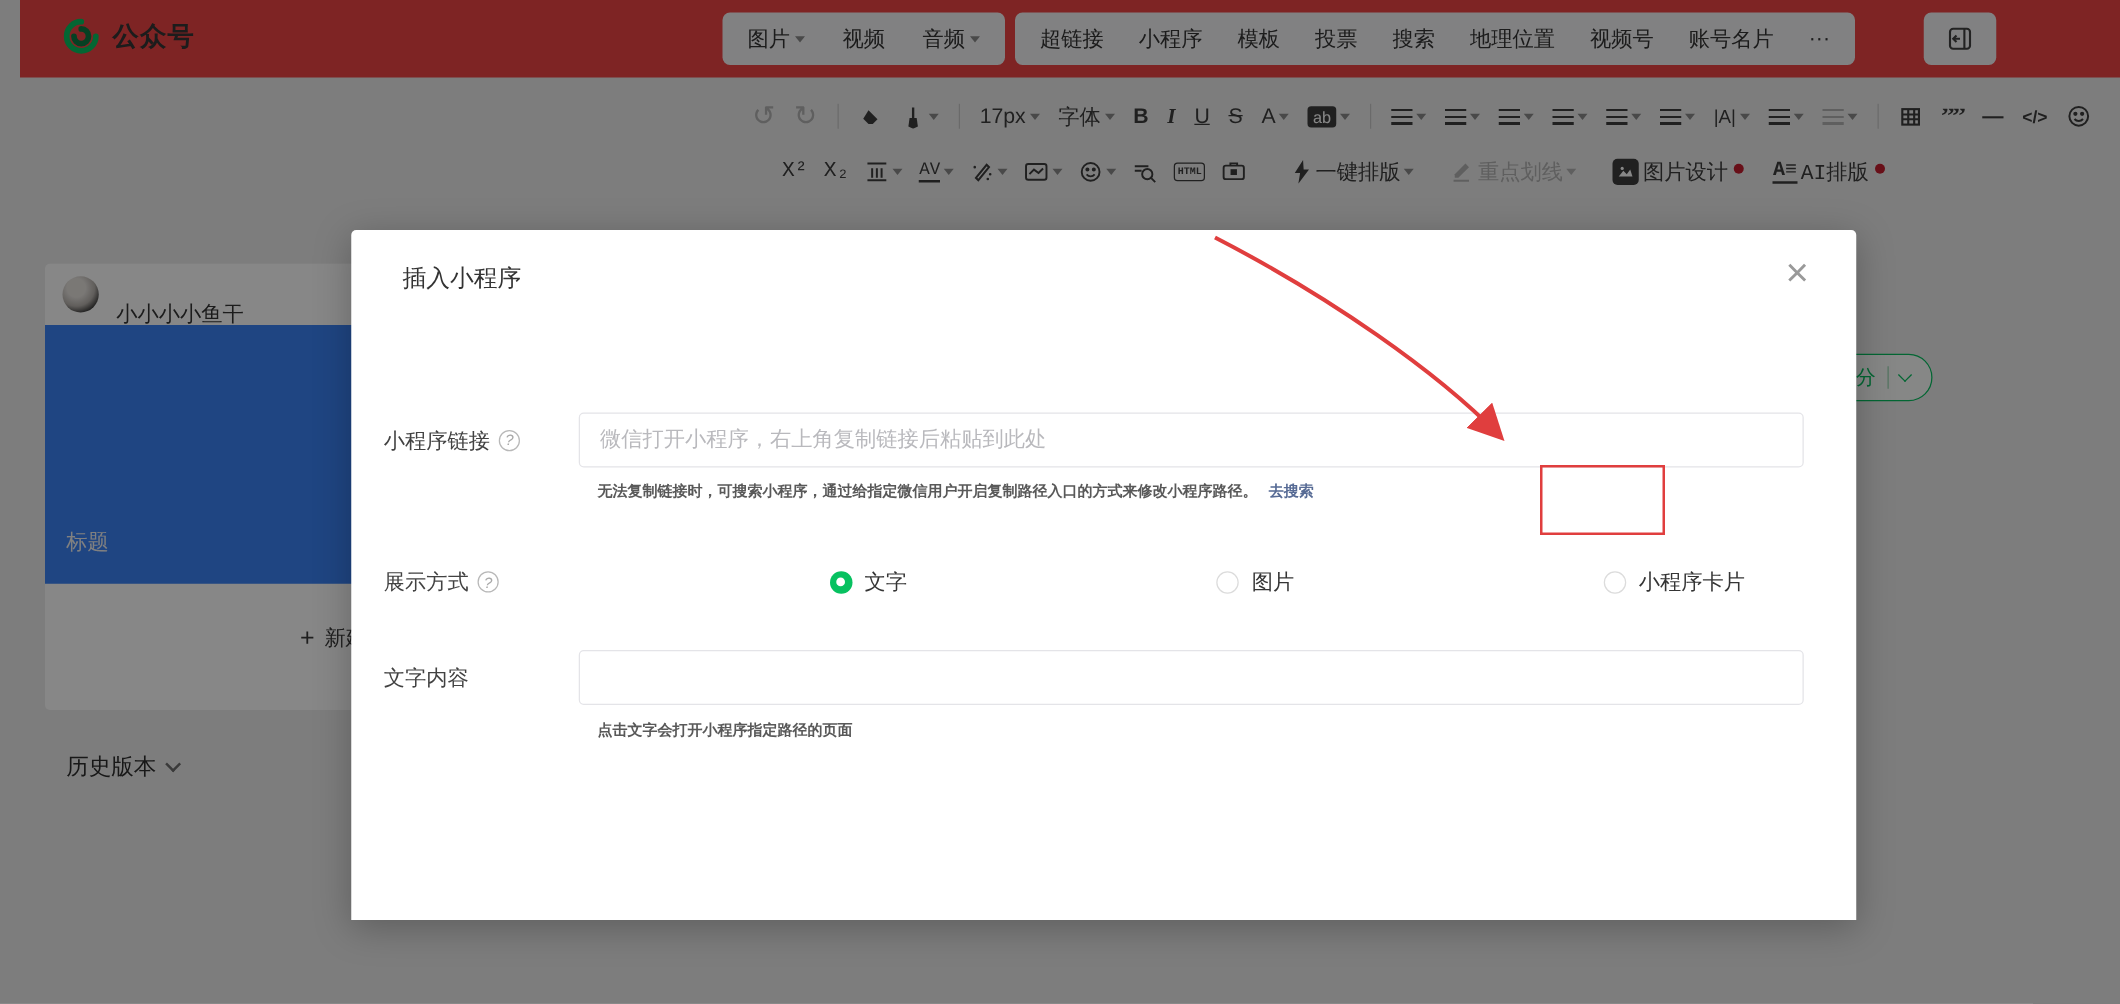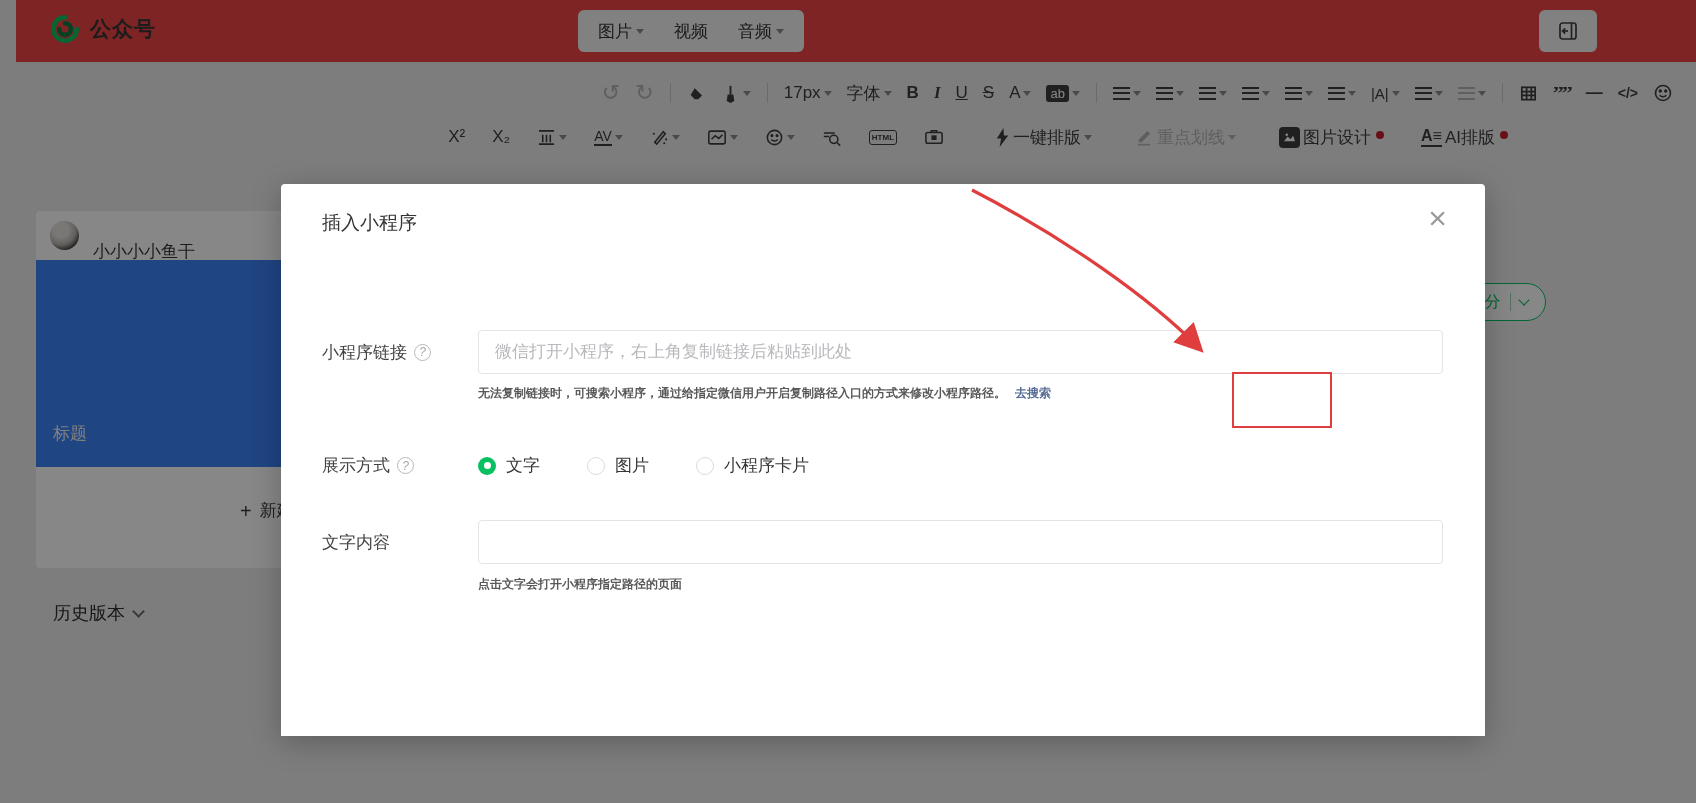--- a/index.html
+++ b/index.html
@@ -17,21 +17,21 @@
   .menu-media { left:562px; }
   .menu-insert { left:796px; gap:28px; }
   .mi { display:flex; align-items:center; gap:4px; font-size:17px; color:#353535; cursor:pointer; white-space:nowrap; }
   .caret { width:0; height:0; border-left:4px solid transparent; border-right:4px solid transparent;
            border-top:5px solid #8a8a8a; display:inline-block; }
   .panelbtn { position:absolute; left:1523px; top:10px; width:58px; height:42px; background:#f4f4f6;
               border-radius:6px; display:flex; align-items:center; justify-content:center; cursor:pointer; color:#404040; }
   
   .tbar { position:absolute; display:flex; align-items:center; }
   .r1 { top:74px; right:18px; height:38px; gap:5px; }
-  .r2 { top:120px; right:183px; height:34px; gap:17px; }
+  .r2 { top:120px; right:183px; height:34px; gap:3px;font-family:Liberation Mono, monospace; }
   .tb { position:relative; display:flex; align-items:center; gap:3px; padding:3px 5px; font-size:17px;
         color:#3d3d3d; cursor:pointer; white-space:nowrap; }
   .tb svg { display:block; }
   .sep { width:1px; height:20px; background:#c9c9c9; margin:0 6px; }
   .bars { width:17px; height:13px;
           background:repeating-linear-gradient(to bottom, currentColor 0 2px, transparent 2px 5.5px); }
   .bI { font-weight:700; font-style:italic; font-family:"Liberation Serif",serif; }
   .hl { background:#3d3d3d; color:#fff; font-size:13px; padding:2px 4px; border-radius:3px; line-height:1; }
   .dim { color:#b3b3b3 !important; }
   .htmlbadge { border:1.5px solid currentColor; border-radius:3px; font-size:8px; font-weight:700; padding:2px 2px; letter-spacing:0; }
@@ -60,21 +60,21 @@
                justify-content:center; gap:9px; font-size:16px; cursor:pointer; }
   .sharepill .vdiv { width:1px; height:18px; background:#9ed9b5; }
   .sharepill .chev { border-color:#07c160; width:8px; height:8px; border-width:1.5px; }
   
   .overlay { position:absolute; inset:0; background:rgba(0,0,0,0.47); z-index:10; }
   .modal { position:absolute; left:281px; top:184px; width:1204px; height:552px; background:#fff;
            border-radius:4px 4px 0 0; box-shadow:0 6px 30px rgba(0,0,0,.25); z-index:20; }
   .m-title { position:absolute; left:41px; top:26px; font-size:19px; font-weight:500; color:#333; }
   .m-close { position:absolute; right:38px; top:18px; font-size:32px; font-weight:400; color:#999;
              line-height:1; cursor:pointer; }
-  .frow { position:absolute; left:41px; right:42px; display:flex; align-items:center; }
+  .frow { position:absolute; left:26px; right:42px; display:flex; align-items:center;justify-content:space-between; }
   .flabel { width:156px; display:flex; align-items:center; gap:7px; font-size:17px; color:#424242; flex:none; }
   .qmark { width:17px; height:17px; border:1px solid #b8b8b8; border-radius:50%; color:#a8a8a8;
            font-size:12px; display:flex; align-items:center; justify-content:center; cursor:pointer; }
   .finput { flex:1; height:44px; border:1px solid #e4e4e8; border-radius:4px; padding:0 16px;
             font-size:17px; color:#333; font-family:inherit; outline:none; background:#fff; }
   .finput::placeholder { color:#b9b9bd; }
   .note { position:absolute; left:197px; font-size:12px; color:#595959; display:flex; align-items:flex-start; gap:9px;font-weight:bold; }
   .golink { color:#576b95; text-decoration:none; cursor:pointer; }
   .radio { display:flex; align-items:center; gap:10px; font-size:17px; color:#353535; cursor:pointer; margin-right:47px; }
   .rdot { width:18px; height:18px; border-radius:50%; border:1px solid #dcdcdc; background:#fff; position:relative; flex:none; }
@@ -107,20 +107,31 @@
         </span>
       <span class="mi">
           <span>视频</span>
         </span>
       <span class="mi">
           <span>音频</span>
           <i class="caret"></i>
         </span>
     </nav>
 
+    <nav class="menu menu-insert">
+      <span class="mi">超链接</span>
+      <span class="mi">小程序</span>
+      <span class="mi">模板</span>
+      <span class="mi">投票</span>
+      <span class="mi">搜索</span>
+      <span class="mi">地理位置</span>
+      <span class="mi">视频号</span>
+      <span class="mi">账号名片</span>
+      <span class="mi">···</span>
+    </nav>
 
     <div class="panelbtn">
       <svg width="24" height="24" viewBox="0 0 24 24" fill="none" stroke="currentColor" stroke-width="1.7">
         <rect x="4" y="4" width="16" height="16" rx="2.5"></rect>
         <path d="M15.5 4v16"></path>
           <path d="M12 12H6.8"></path>
           <path d="M9.2 9.4 6.6 12l2.6 2.6"></path>
       </svg>
     </div>
   </header>

